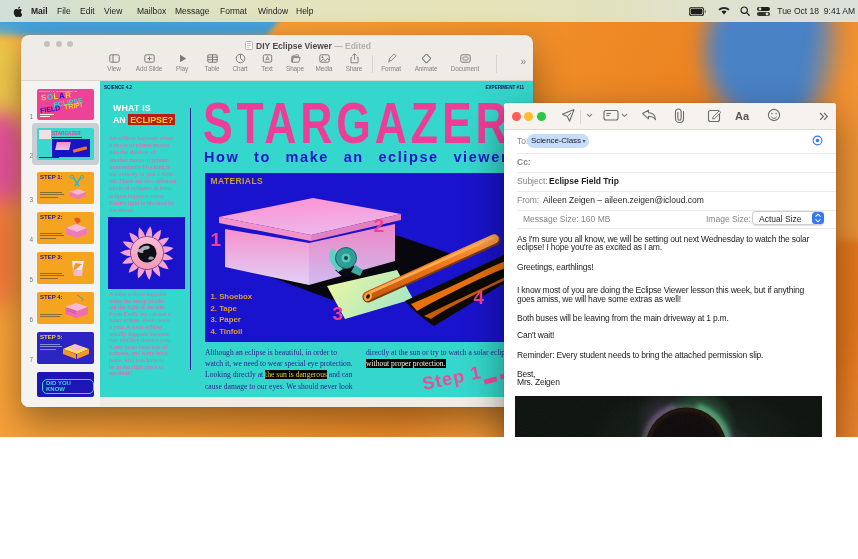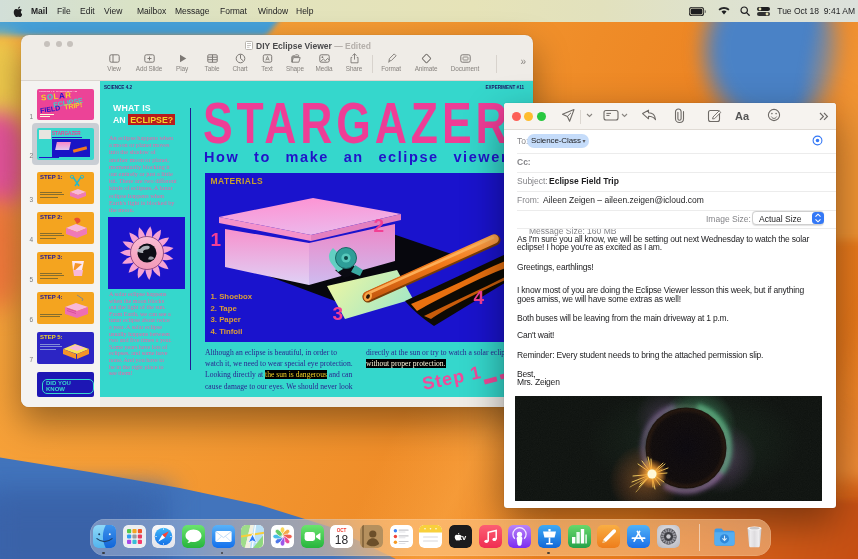--- a/index.html
+++ b/index.html
@@ -1,17 +1,17 @@
 <!DOCTYPE html>
 <html><head>
 <meta charset="utf-8">
 <style>
 * { margin:0; padding:0; box-sizing:border-box; }
 html,body { width:858px; height:559px; overflow:hidden; font-family:"Liberation Sans", sans-serif; }
-#screen { position:relative; width:858px; height:559px; overflow:hidden; background:#ef8a25; }
+#screen { position:relative; width:858px; height:437px; overflow:hidden; background:#ef8a25; }
 
 
 #wall { position:absolute; inset:0;
   background:linear-gradient(115deg,#f9a83e 0%,#f49a33 35%,#ef8c28 55%,#ea7c1d 80%,#e8761a 100%); }
 
 
 #menubar { position:absolute; left:0; top:0; width:858px; height:22px;
   background:linear-gradient(90deg,#d2dfd8 0%,#d9e2c6 15%,#e3e3bc 35%,#e6e3b8 55%,#e2e1bd 70%,#dee2cf 84%,#dce1dc 100%);
   font-size:8.5px; color:#1e1e20; }
 #menubar span { position:absolute; top:6px; }
@@ -458,21 +458,21 @@
           <span style="position:absolute;left:13px;">Subject:</span>
       <span style="position:absolute;left:45px;color:#1d1d1f;font-weight:bold;">Eclipse Field Trip</span>
         </div>
     <div class="msep" style="top:88px;"></div>
     <div class="mrow" style="top:92px;">
           <span style="position:absolute;left:13px;">From:</span>
       <span style="position:absolute;left:39px;color:#1d1d1f;">Aileen Zeigen – aileen.zeigen@icloud.com</span>
         </div>
     <div class="msep" style="top:106.5px;"></div>
     <div class="mrow" style="top:111px;">
-          <span style="position:absolute;left:25px;margin-top:12px;">Message Size: 160 MB</span>
+          <span style="position:absolute;left:19px;">Message Size: 160 MB</span>
       <span style="position:absolute;left:202px;">Image Size:</span>
       <span style="position:absolute;left:248px;top:-3px;width:72px;height:13.5px;background:#fff;border:0.5px solid #cfcfcf;border-radius:4px;box-shadow:0 0.5px 1px rgba(0,0,0,0.12);color:#1d1d1f;padding:1.5px 0 0 6px;">Actual Size</span>
       <span style="position:absolute;left:307.5px;top:-2.2px;width:12px;height:12px;background:#3478f6;border-radius:3.5px;"></span>
       <svg style="position:absolute;left:309.5px;top:-1px;" width="8" height="10" viewBox="0 0 8 10">
             <path d="M1.5 3.6L4 1.2L6.5 3.6M1.5 6.4L4 8.8L6.5 6.4" fill="none" stroke="#fff" stroke-width="1.1"></path>
           </svg>
     </div>
     <div class="msep" style="top:125px;"></div>
   </div>
   <div id="mbody">

